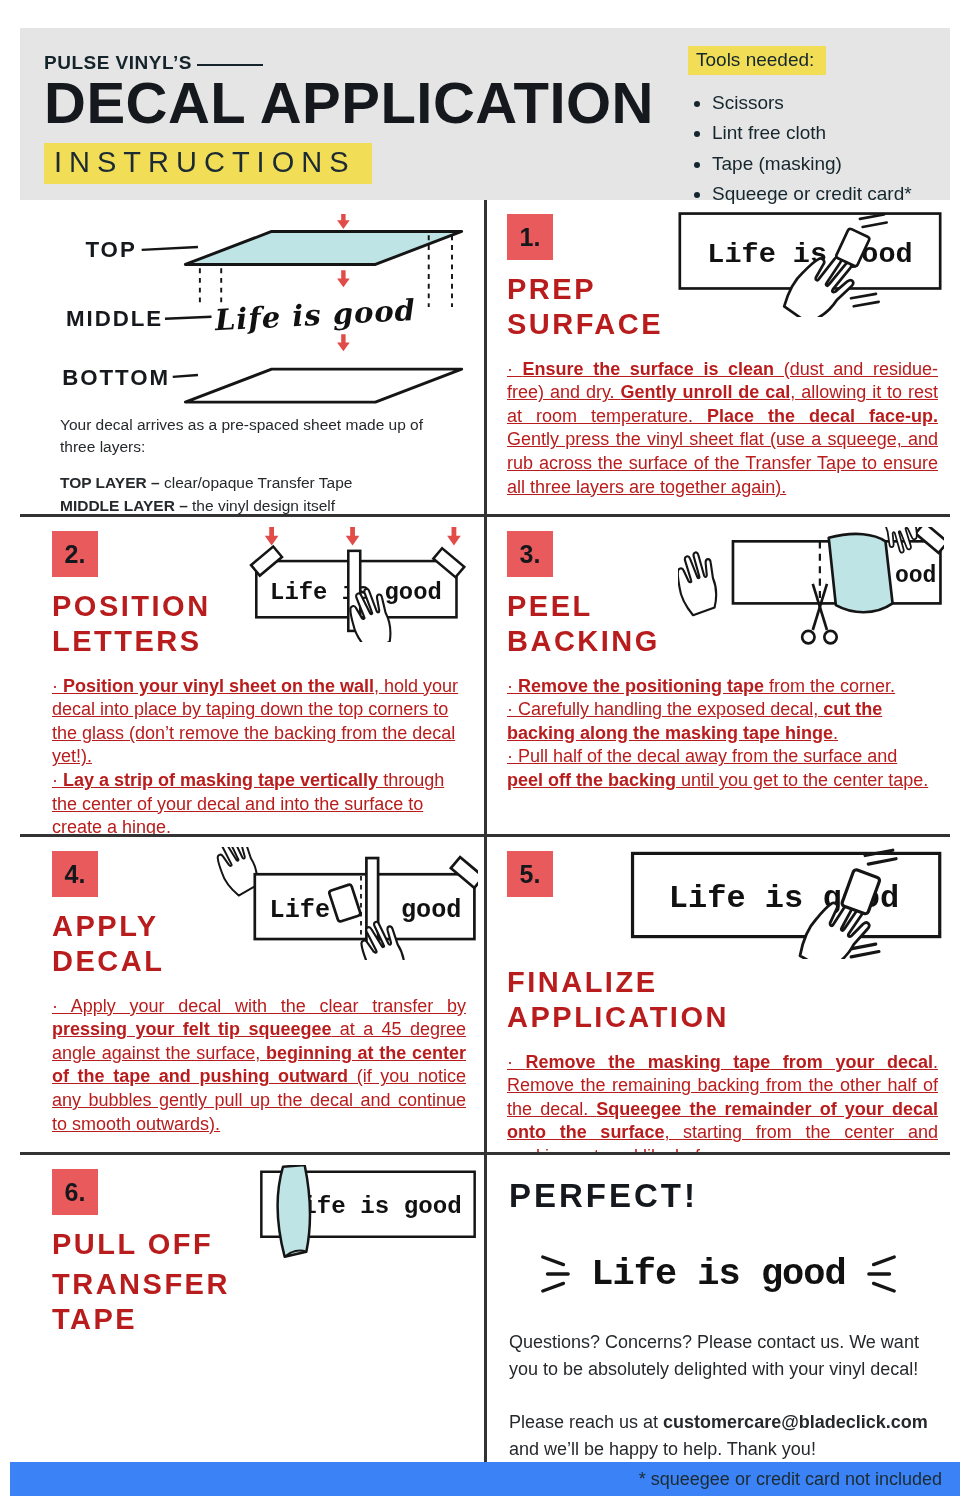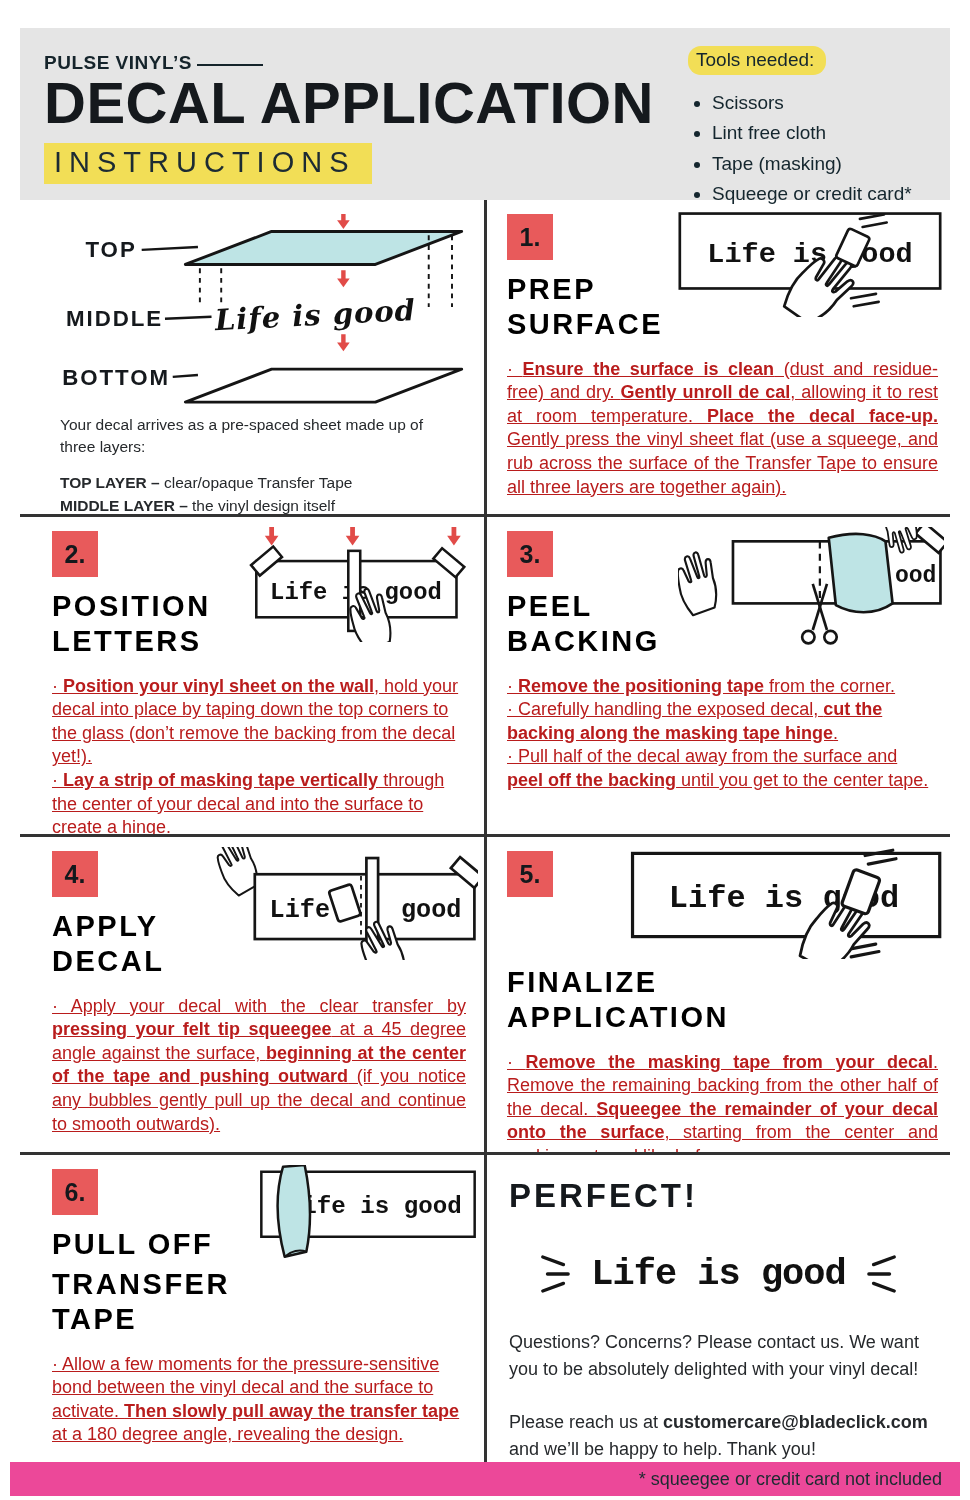--- a/index.html
+++ b/index.html
@@ -13,39 +13,39 @@
   .h-left { padding:24px 0 0 24px; }
   .brand { font-size:19px; font-weight:700; letter-spacing:.5px; color:#15242b; }
   .brand-line { display:inline-block; width:66px; height:2px; background:#15242b;
                 margin-left:5px; vertical-align:3px; }
   .main-title { font-size:58px; font-weight:700; letter-spacing:0.5px;
                 color:#15191d; line-height:1; }
   .instructions-badge { display:inline-block; margin-top:11px; background:#f2de56;
                         font-size:29px; letter-spacing:7px; color:#1c2b33; padding:3px 16px 5px 10px; }
   .h-right { padding:18px 24px 0 0; width:262px; }
   .tools-title { display:inline-block; background:#f2de56; font-size:19px; color:#14262e;
-                 padding:3px 12px 4px 8px;border-radius:13px; }
+                 padding:3px 12px 4px 8px; }
   .tools-list { margin:13px 0 12px 0; padding-left:24px; font-size:19px; line-height:1.6;
                 color:#14262e; list-style:disc; }
 
   
   .grid { position:absolute; left:20px; top:200px; width:930px; height:1262px;
           display:grid; grid-template-columns:467px 463px;
           grid-template-rows:317px 320px 318px 307px; }
   .cell { overflow:hidden; }
   .cell.cl { border-right:3px solid #333; }
   .cell.bb { border-bottom:3px solid #333; }
 
   .illus { float:right; margin:10px 6px 6px 6px; }
   .badge { width:46px; height:46px; background:#e85a5b; color:#14181c; font-size:25px;
            font-weight:700; display:flex; align-items:center; justify-content:center;
            margin:14px 0 12px 32px; }
   .cell.cr .badge { margin-left:20px; }
   .step-title { margin-left:32px; font-size:29px; font-weight:700; letter-spacing:2.5px;
-                line-height:1.22; white-space:pre-line; color:#000000; }
+                line-height:1.22; white-space:pre-line; color:#b91c1c; }
   .cell.cr .step-title { margin-left:20px; }
   .step-body { clear:both; margin:15px 18px 0 32px; font-size:18px; line-height:1.31;
                color:#b91c1c;text-decoration:underline; }
   .cell.cr .step-body { margin:15px 12px 0 20px; }
   .step-body p { margin:0; }
   .just p { text-align:justify; }
 
   
   .intro-illus { display:block; margin:14px auto 0 36px; }
   .intro-text { margin:8px 24px 0 40px; font-size:15.5px; line-height:1.42; }
@@ -63,21 +63,21 @@
 
   
   svg text.slab { font-family:"Liberation Mono", monospace; font-weight:700; fill:#111; }
   svg text.script { font-family:"DejaVu Serif", serif; font-style:italic; font-weight:700;
                     fill:#111; letter-spacing:1px; }
   svg text.lbl { font-family:"Liberation Sans", sans-serif; font-weight:700; fill:#15191d;
                  letter-spacing:2px; }
 
   
   .footer { position:absolute; left:10px; right:10px; bottom:4px; height:34px;
-            background:#ec4899; display:flex; align-items:center; justify-content:flex-end;
+            background:#3b82f6; display:flex; align-items:center; justify-content:flex-end;
             padding-right:18px; font-size:18px; color:#1b2b30; }
 </style>
 </head>
 <body>
 
 <svg width="0" height="0" style="position:absolute" aria-hidden="true">
   <defs>
     <g id="handShape">
       <path d="M22,115 C15,95 12,74 16,57 C18,45 20,35 23,29 C25,22 34,23 34,30 L36,52 C37,56 41,56 41,52 L43,13 C44,5 53,5 53,13 L54,50 C54,54 58,54 58,50 L61,11 C62,3 71,4 70,12 L67,52 C67,56 70,57 72,53 L78,30 C81,22 89,25 87,33 L81,62 C82,82 75,100 65,115 Z" fill="#fff" stroke="#151515" stroke-width="4" stroke-linejoin="round"></path>
     </g>
@@ -259,23 +259,20 @@
       <svg class="illus" width="250" height="96" viewBox="0 0 300 115">
         <rect x="40" y="8" width="256" height="78" fill="#fff" stroke="#151515" stroke-width="3"></rect>
         <text class="slab" x="176" y="58" font-size="29" text-anchor="middle">Life is good</text>
         <path d="M66,2 C56,36 58,72 68,110 L94,104 C101,70 99,34 92,0 Z" fill="#bee4e5" stroke="#151515" stroke-width="3" stroke-linejoin="round"></path>
         <path d="M68,110 C76,103 86,101 94,104" fill="none" stroke="#151515" stroke-width="2.5"></path>
       </svg>
       <div class="badge">6.</div>
       <h2 class="step-title">PULL OFF
 TRANSFER
 TAPE</h2>
-      <div class="step-body">
-        <p><span>· Allow a few moments for the pressure-sensitive bond between the vinyl decal and the surface to activate. </span><b>Then slowly pull away the transfer tape</b><span> at a 180 degree angle, revealing the design.</span></p>
-      </div>
     </section>
 
     <section class="cell cr">
       <h2 class="perfect-title">PERFECT!</h2>
       <div class="decal-row">
         <svg width="32" height="46" viewBox="0 0 34 46">
           <g stroke="#151515" stroke-width="3.5" stroke-linecap="round" fill="none">
             <path d="M4,5 L26,13"></path>
               <path d="M9,23 L31,23"></path>
               <path d="M4,41 L26,33"></path>

